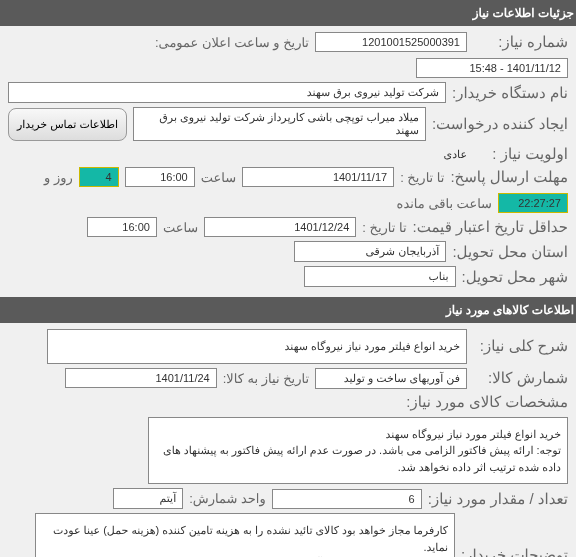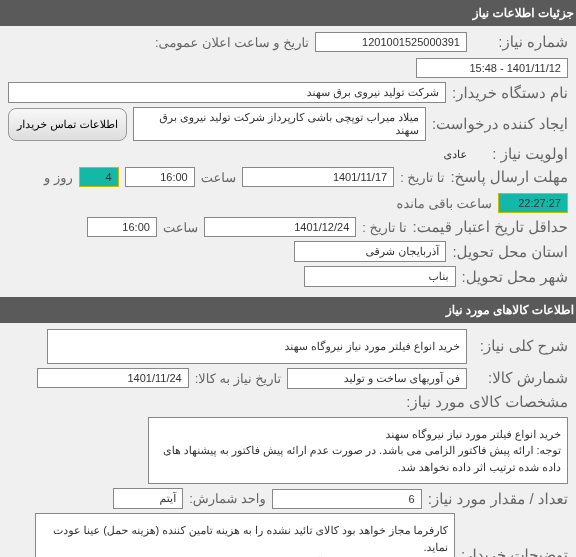--- a/index.html
+++ b/index.html
@@ -153,21 +153,21 @@
 
 <div class="section">
 
   <div class="row align-top">
     <span class="label">شرح کلی نیاز:</span>
     <div class="textarea-field">خرید انواع فیلتر مورد نیاز نیروگاه سهند</div>
   </div>
 
   <div class="row">
     <span class="label">شمارش کالا:</span>
-    <span class="field" style="width:180px">فن آوریهای ساخت و تولید</span>
+    <span class="field" style="width:152px">فن آوریهای ساخت و تولید</span>
     <span class="label-sm">تاریخ نیاز به کالا:</span>
     <span class="field field-med">1401/11/24</span>
   </div>
 
   <div class="row align-top">
     <span class="label">مشخصات کالای مورد نیاز:</span>
     <div class="textarea-field" style="white-space:pre-line">خرید انواع فیلتر مورد نیاز نیروگاه سهند
 توجه: ارائه پیش فاکتور الزامی می باشد. در صورت عدم ارائه پیش فاکتور به پیشنهاد های داده شده ترتیب اثر داده نخواهد شد.</div>
   </div>
 

